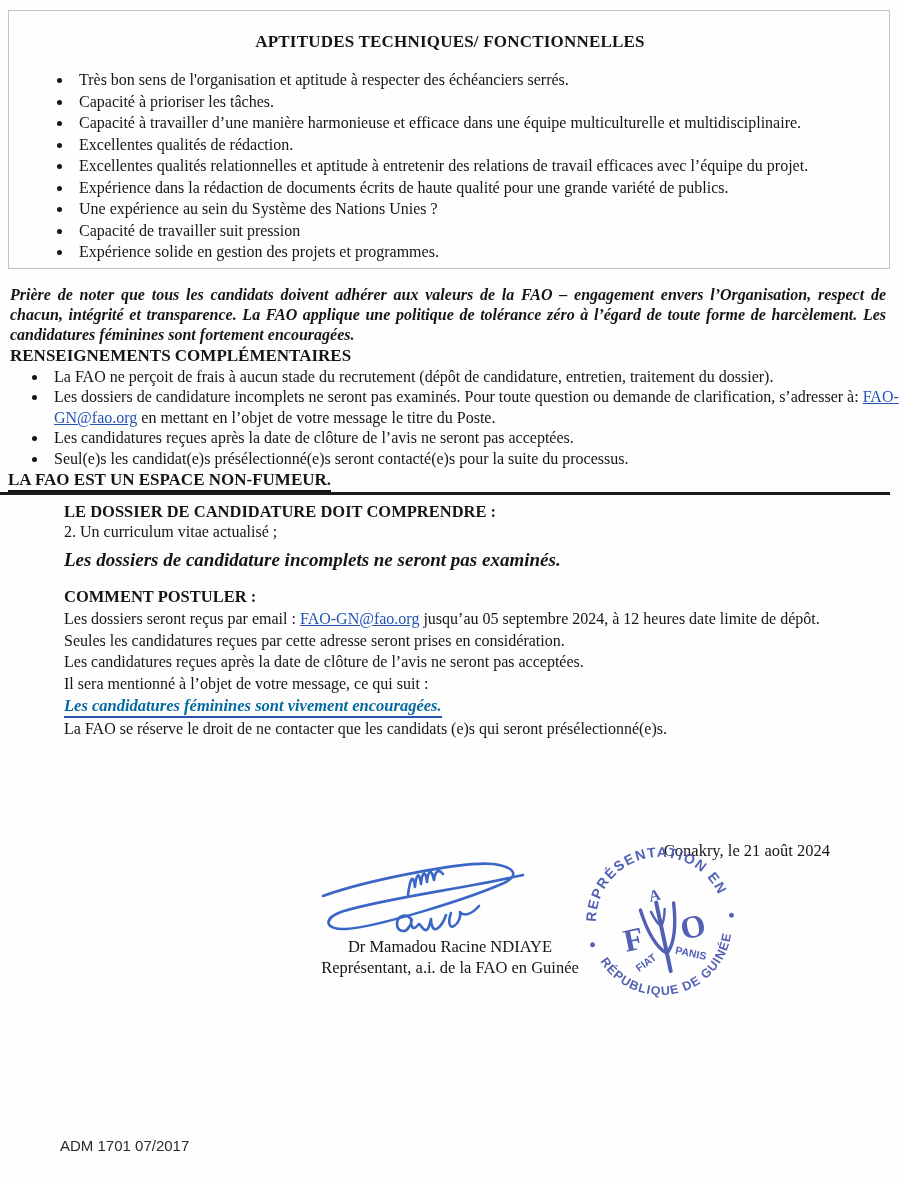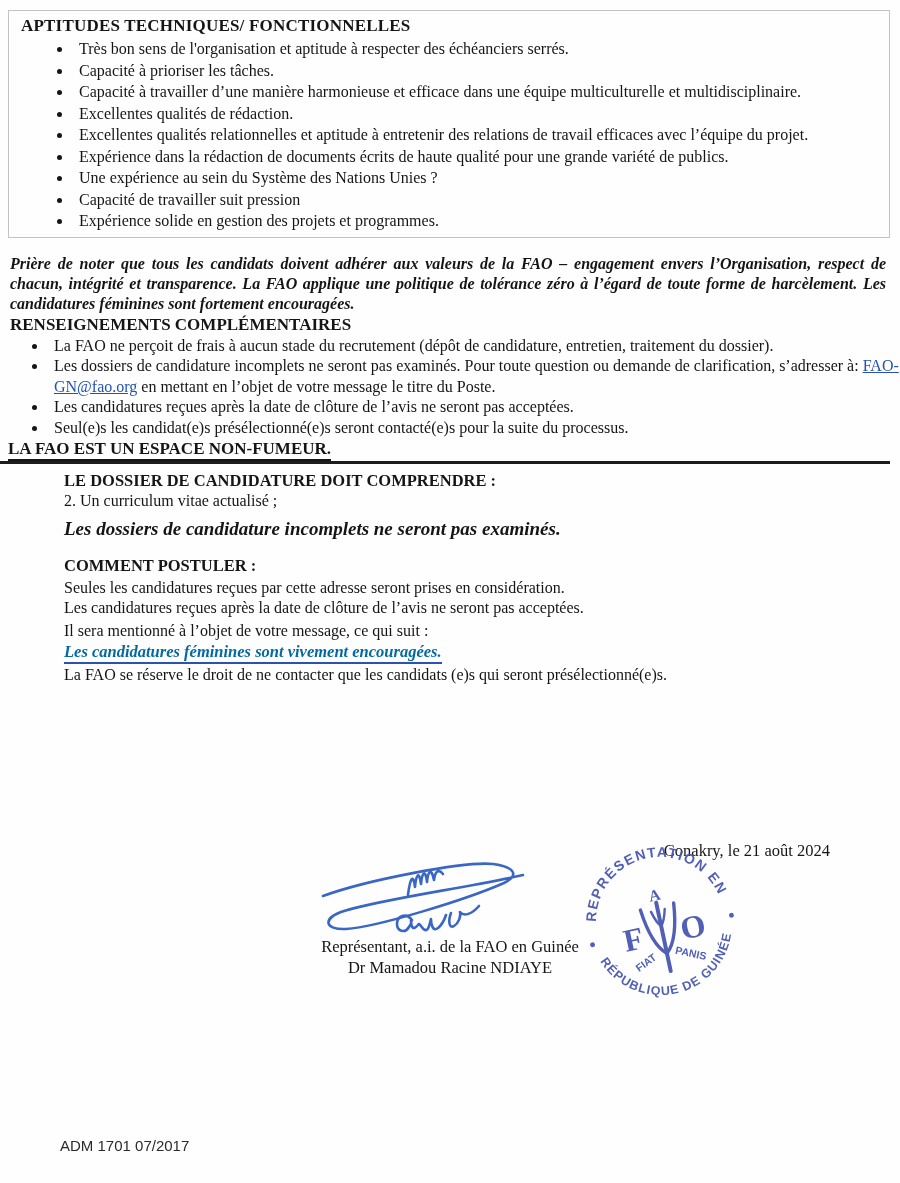--- a/index.html
+++ b/index.html
@@ -5,21 +5,21 @@
   html,body{margin:0;padding:0;background:#ffffff;}
   .page{
     position:relative;width:900px;height:1183px;background:#fffefe;
     font-family:"Liberation Serif",serif;color:#151515;overflow:hidden;
   }
   
   .top-box{
     margin:10px 10px 0 8px;border:1px solid #c3c3c3;
     padding:3px 10px 5px 12px;background:#fffeff;
   }
-  .top-box h2{margin:0;font-size:17px;line-height:23px;font-weight:bold;letter-spacing:.2px;}
+  .top-box h2{margin:16px;font-size:17px;line-height:23px;font-weight:bold;letter-spacing:.2px;text-align:center;}
   .top-box ul{margin:1px 0 0 0;padding-left:52px;}
   .top-box li{font-size:16px;line-height:21.5px;padding-left:6px;}
   
   .notice{
     margin:16px 14px 0 10px;font-size:16px;line-height:20px;
     font-weight:bold;font-style:italic;text-align:justify;
   }
   .h-rens{margin:0 0 0 10px;font-size:17px;line-height:22px;font-weight:bold;}
   .ul2{margin:0;padding-left:48px;}
   .ul2 li{font-size:16px;line-height:20.5px;padding-left:6px;}
@@ -80,20 +80,21 @@
 
   <p class="nonfumeur"><span>LA FAO EST UN ESPACE NON-FUMEUR.</span></p>
   <div class="thickline"></div>
 
   <section class="inner">
     <h3>LE DOSSIER DE CANDIDATURE DOIT COMPRENDRE :</h3>
     <p>2. Un curriculum vitae actualisé ;</p>
     <p class="warning">Les dossiers de candidature incomplets ne seront pas examinés.</p>
 
     <h3 class="mt">COMMENT POSTULER :</h3>
+    <p class="just mt2"><span>Les dossiers seront reçus par email : </span><a class="link">FAO-GN@fao.org</a><span>  jusqu’au 05 septembre 2024, à 12 heures date limite de dépôt.</span></p>
     <p class="mt2">Seules les candidatures reçues par cette adresse seront prises en considération.</p>
     <p>Les candidatures reçues après la date de clôture de l’avis ne seront pas acceptées.</p>
     <p class="mt2">Il sera mentionné à l’objet de votre message, ce qui suit :</p>
     <p class="feminine"><span>Les candidatures féminines sont vivement encouragées.</span></p>
     <p class="mt2">La FAO se réserve le droit de ne contacter que les candidats (e)s qui seront présélectionné(e)s.</p>
   </section>
 
   <p class="date">Conakry, le 21 août 2024</p>
 
   <svg class="signature-svg" viewBox="0 0 220 95">
@@ -131,19 +132,19 @@
           <path d="M 79,66 C 81,74 83,79 86,82" stroke-width="2.4"></path>
           <path d="M 93,66 C 91,74 89,79 86,82" stroke-width="2.4"></path>
         </g>
         <text x="65" y="118" font-size="10.5" text-anchor="middle" transform="rotate(-24 65 118)" stroke="#ffffff" stroke-width="3" paint-order="stroke">FIAT</text>
         <text x="108" y="118" font-size="10.5" text-anchor="middle" transform="rotate(24 108 118)" stroke="#ffffff" stroke-width="3" paint-order="stroke">PANIS</text>
       </g>
     </svg>
   </div>
 
   <div class="names">
+    <div>Dr Mamadou Racine NDIAYE</div>
     <div>Représentant, a.i. de la FAO en Guinée</div>
-    <div>Dr Mamadou Racine NDIAYE</div>
   </div>
 
   <p class="footer">ADM 1701 07/2017</p>
 
 </div>
 
 </body></html>

